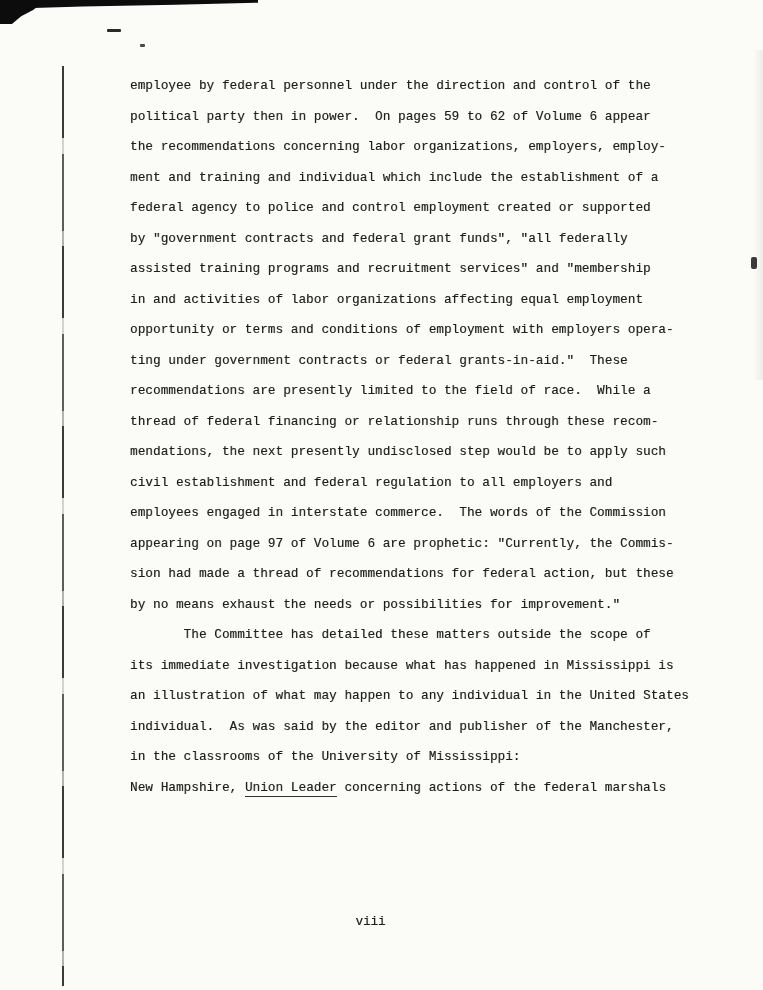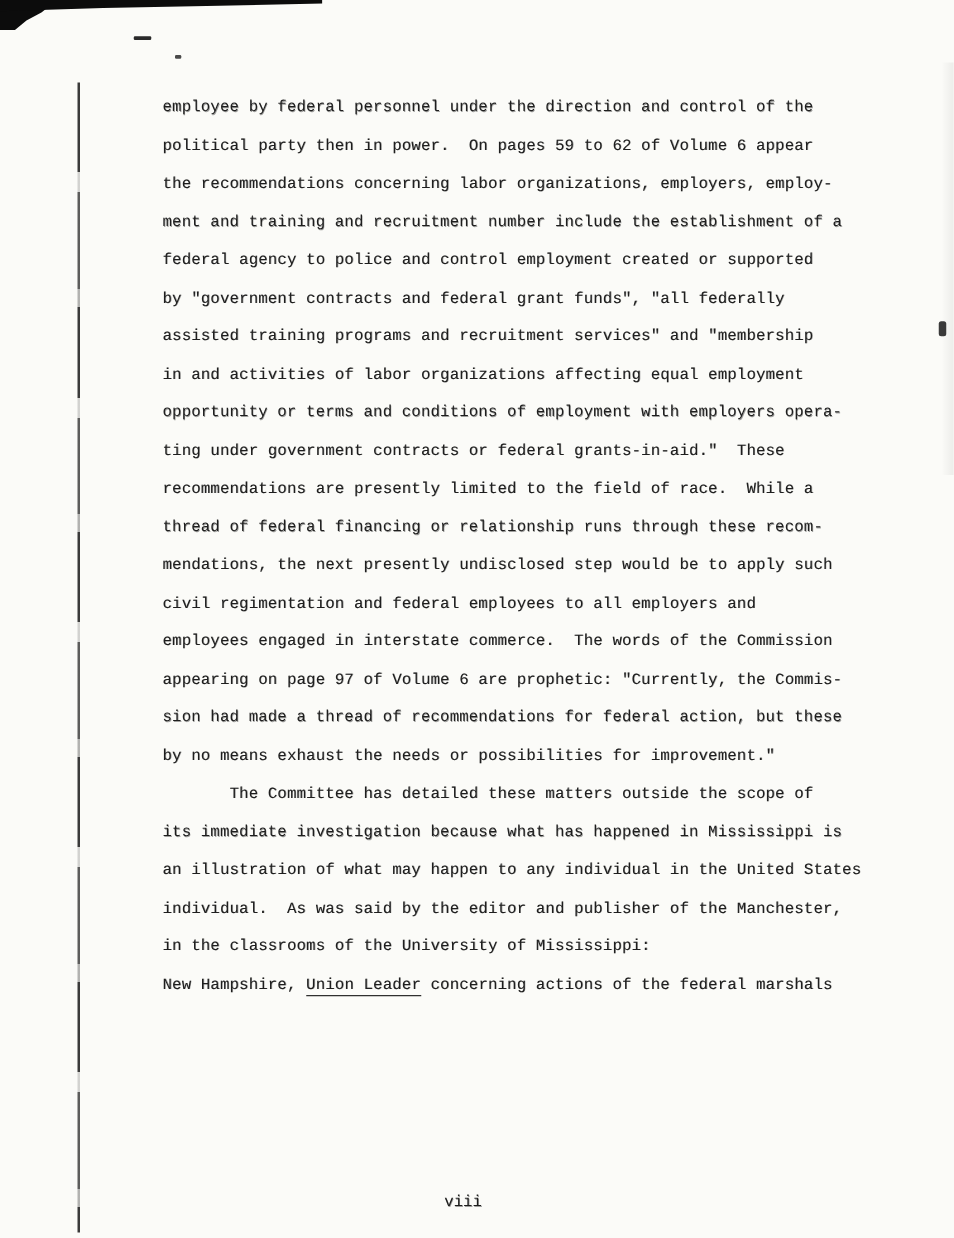--- a/index.html
+++ b/index.html
@@ -77,52 +77,51 @@
     position: absolute;
     left: 0;
     top: 915px;
     width: 100%;
     padding-right: 22px;
     box-sizing: border-box;
     text-align: center;
     color: var(--ink, #1e1e1e);
     font-size: 12.6px;
     text-shadow: 0.5px 0.3px 0.3px rgba(30,30,30,0.42);
-    margin-top: 40px;
   }
 </style>
 </head>
 <body>
 
 <div class="page">
 
   <div class="artifact top-blob"></div>
   <div class="artifact top-streak"></div>
   <div class="artifact left-line"></div>
   <div class="artifact speck-1"></div>
   <div class="artifact speck-2"></div>
   <div class="artifact speck-3"></div>
   <div class="artifact right-shade"></div>
 
   <div class="text-block">
     <div>
         <div class="line"><span>employee by federal personnel under the direction and control of the</span></div>
         <div class="line"><span>political party then in power.  On pages 59 to 62 of Volume 6 appear</span></div>
         <div class="line"><span>the recommendations concerning labor organizations, employers, employ-</span></div>
-        <div class="line"><span>ment and training and recruitment number include the establishment of a</span></div>
+        <div class="line"><span>ment and training and individual which include the establishment of a</span></div>
         <div class="line"><span>federal agency to police and control employment created or supported</span></div>
         <div class="line"><span>by "government contracts and federal grant funds", "all federally</span></div>
         <div class="line"><span>assisted training programs and recruitment services" and "membership</span></div>
         <div class="line"><span>in and activities of labor organizations affecting equal employment</span></div>
         <div class="line"><span>opportunity or terms and conditions of employment with employers opera-</span></div>
         <div class="line"><span>ting under government contracts or federal grants-in-aid."  These</span></div>
         <div class="line"><span>recommendations are presently limited to the field of race.  While a</span></div>
         <div class="line"><span>thread of federal financing or relationship runs through these recom-</span></div>
         <div class="line"><span>mendations, the next presently undisclosed step would be to apply such</span></div>
-        <div class="line"><span>civil regimentation and federal employees to all employers and</span></div>
+        <div class="line"><span>civil establishment and federal regulation to all employers and</span></div>
         <div class="line"><span>employees engaged in interstate commerce.  The words of the Commission</span></div>
         <div class="line"><span>appearing on page 97 of Volume 6 are prophetic: "Currently, the Commis-</span></div>
         <div class="line"><span>sion had made a thread of recommendations for federal action, but these</span></div>
         <div class="line"><span>by no means exhaust the needs or possibilities for improvement."</span></div>
       </div>
 
 
     <div>
         <div class="line"><span>       The Committee has detailed these matters outside the scope of</span></div>
         <div class="line"><span>its immediate investigation because what has happened in Mississippi is</span></div>

